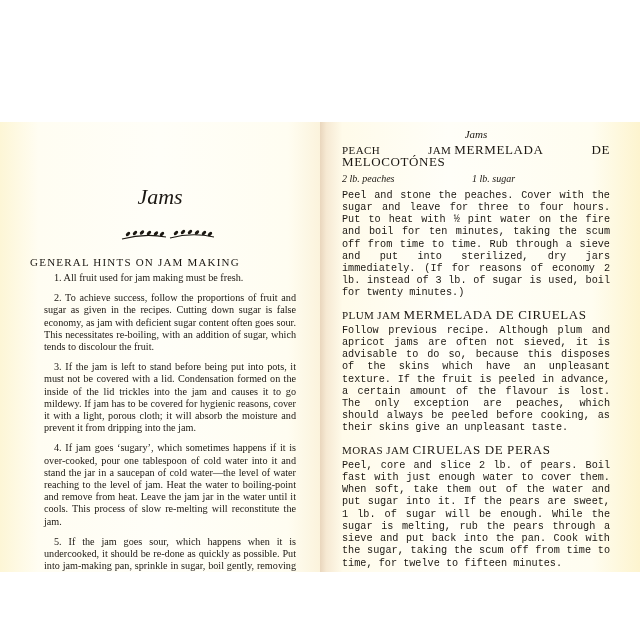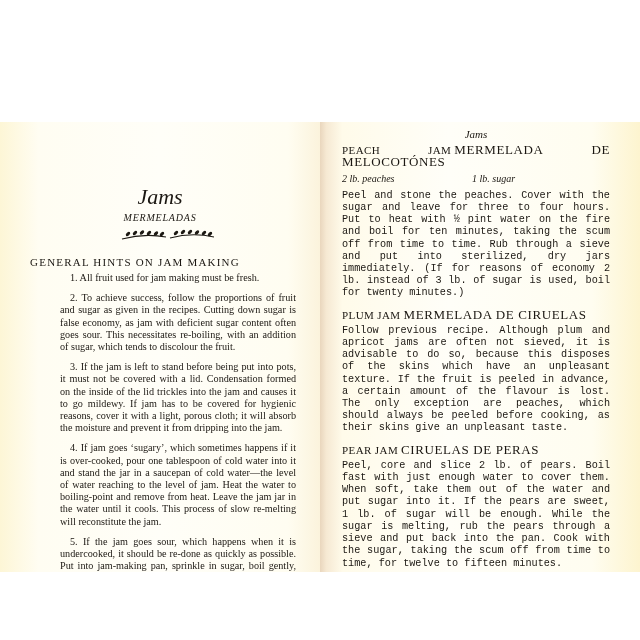--- a/index.html
+++ b/index.html
@@ -6,21 +6,21 @@
     body { width: 640px; height: 640px; position: relative; overflow: hidden;
            font-family: "Liberation Serif", "DejaVu Serif", serif; color: #1b1712; }
     .spread { position: absolute; left: 0; top: 106px; width: 640px; height: 450px; }
     .page { position: absolute; top: 16px; height: 450px; overflow: hidden; }
     .page-left { left: 0; width: 320px;
       background: linear-gradient(90deg, #fdf6d6 0%, #fffdf2 12%, #fffef8 50%, #fffdf1 90%, #fbf3dc 100%); }
     .page-right { left: 320px; width: 320px;
       background: linear-gradient(90deg, #e9d6bd 0%, #f6e9d3 2%, #fffbea 7%, #fffef8 40%, #fffdf0 85%, #fdf4cf 100%); }
     .txt { font-size: 10.2px; line-height: 12.2px; text-align: justify; }
     .left-body { position: absolute; left: 44px; width: 252px; top: 150px; }
-    .left-body p { margin: 0 0 8px 16px; text-indent: 10px; }
+    .left-body p { margin: 0 0 8px 0; text-indent: 10px; }
     .title { position: absolute; left: 0; width: 320px; top: 62px; text-align: center;
              font-style: italic; font-size: 22px; }
     .subtitle { position: absolute; left: 0; width: 320px; top: 90px; text-align: center;
                 font-style: italic; font-size: 10px; letter-spacing: 0.8px; }
     .ornament { position: absolute; left: 120px; width: 96px; top: 106px; height: 14px; }
     .section-head { position: absolute; left: 0; width: 270px; top: 134px; text-align: center;
                     font-size: 11px; letter-spacing: 1.2px; text-transform: uppercase; }
     .folio { position: absolute; font-size: 14px; margin-top: 44px; }
     .right-body { position: absolute; left: 22px; width: 268px; top: 6px; }
     .running-head { text-align: center; font-style: italic; font-size: 11px; margin-bottom: 4px; }
@@ -31,21 +31,20 @@
     .ingredients span:first-child { width: 130px; }
     .right-body p { margin: 0; font-family: Liberation Mono, monospace; }
   </style>
 </head>
 <body>
 
 <div class="spread">
 
   <div class="page page-left">
     <div class="title">Jams</div>
-    <div class="subtitle">MERMELADAS</div>
     <svg class="ornament" viewBox="0 0 96 14">
       <g stroke="#1b1712" stroke-width="1.1" fill="#1b1712">
         <path d="M2 11 Q24 5 46 9" fill="none"></path>
         <path d="M50 10 Q72 4 94 9" fill="none"></path>
         <g>
           <ellipse cx="8" cy="6" rx="2" ry="1" transform="rotate(-40 8 6)"></ellipse>
           <ellipse cx="15" cy="5" rx="2" ry="1" transform="rotate(-40 15 5)"></ellipse>
           <ellipse cx="22" cy="4.5" rx="2" ry="1" transform="rotate(-40 22 4.5)"></ellipse>
           <ellipse cx="29" cy="5" rx="2" ry="1" transform="rotate(-40 29 5)"></ellipse>
           <ellipse cx="36" cy="5.5" rx="2" ry="1" transform="rotate(-40 36 5.5)"></ellipse>
@@ -89,21 +88,21 @@
 
       <div class="recipe">
         <div class="recipe-title">
           <span>PLUM JAM</span><span class="sp">MERMELADA DE CIRUELAS</span>
         </div>
         <p>Follow previous recipe. Although plum and apricot jams are often not sieved, it is advisable to do so, because this disposes of the skins which have an unpleasant texture. If the fruit is peeled in advance, a certain amount of the flavour is lost. The only exception are peaches, which should always be peeled before cooking, as their skins give an unpleasant taste.</p>
       </div>
 
       <div class="recipe">
         <div class="recipe-title">
-          <span>PEAR JAM</span><span class="sp">CIRUELAS DE PERAS</span>
+          <span>MORAS JAM</span><span class="sp">CIRUELAS DE PERAS</span>
         </div>
         <p>Peel, core and slice 2 lb. of pears. Boil fast with just enough water to cover them. When soft, take them out of the water and put sugar into it. If the pears are sweet, 1 lb. of sugar will be enough. While the sugar is melting, rub the pears through a sieve and put back into the pan. Cook with the sugar, taking the scum off from time to time, for twelve to fifteen minutes.</p>
       </div>
 
       <div class="recipe">
         <div class="recipe-title">
           <span>PEACH JAM</span><span class="sp">MERMELADA DE MANZANAS</span>
         </div>
       </div>
 

